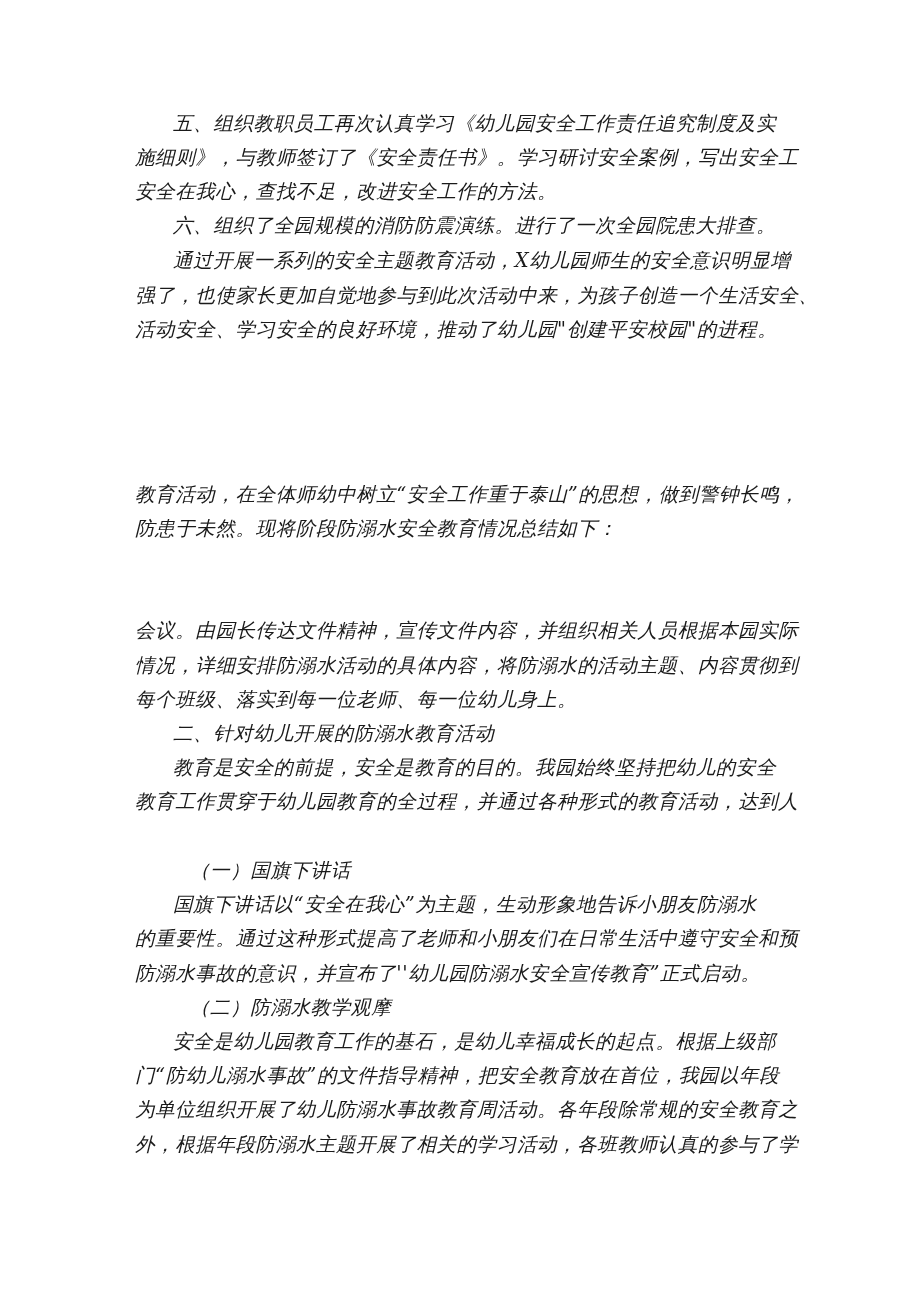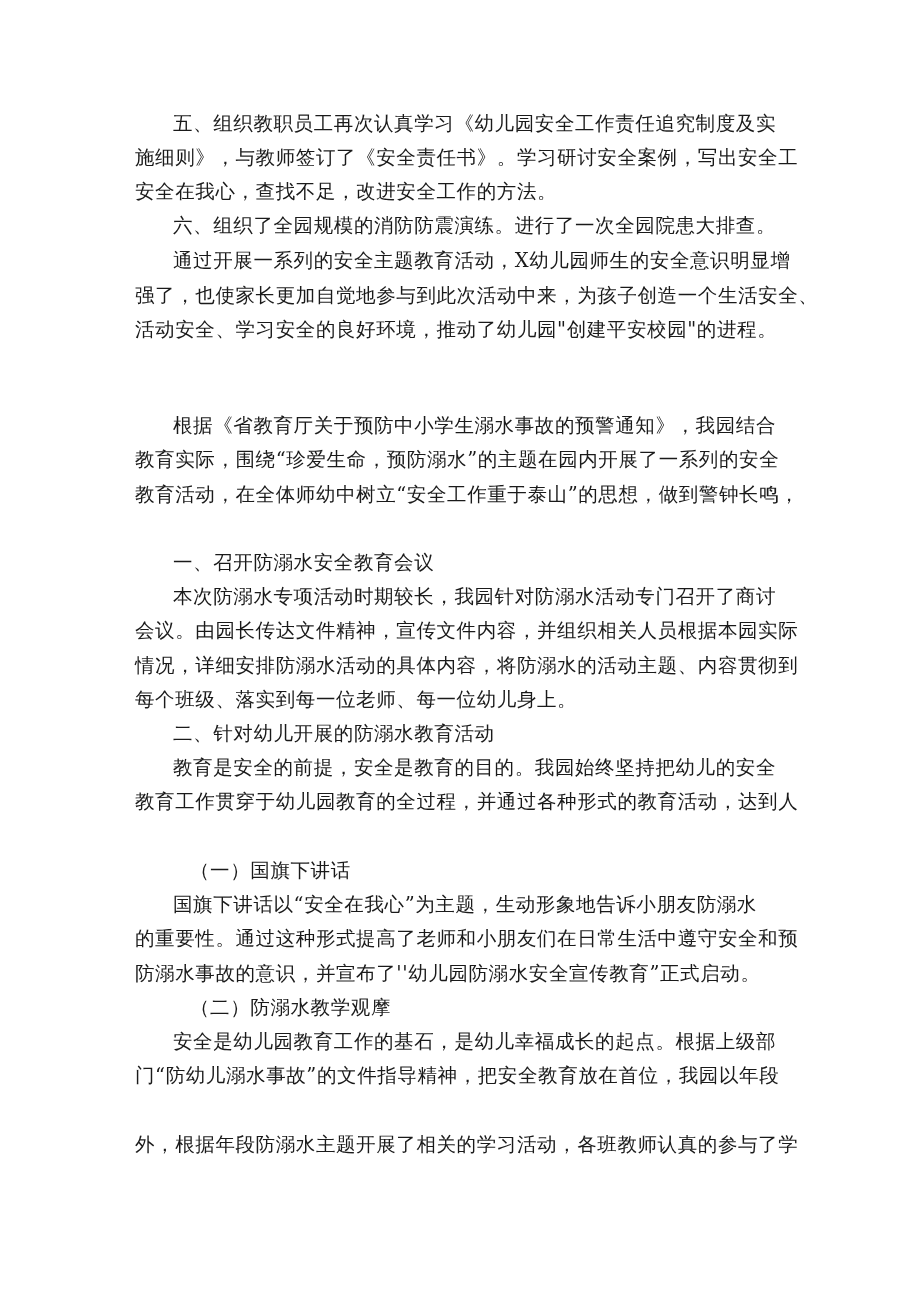--- a/index.html
+++ b/index.html
@@ -10,20 +10,21 @@
       overflow: hidden;
       font-family: "DejaVu Serif", "Liberation Serif", serif;
       color: #1a1a1a;
     }
     .page {
       position: absolute;
       left: 0; top: 0;
       width: 920px;
       height: 1301px;
       background: #ffffff;
+      font-style: italic;
     }
     .line {
       position: absolute;
       left: 135px;
       width: 660px;
       font-size: 19.5px;
       line-height: 24px;
       white-space: nowrap;
       letter-spacing: 0.6px;
     }
@@ -36,36 +37,34 @@
 <div class="page">
   <div class="line indent" style="top:112px">五、组织教职员工再次认真学习《幼儿园安全工作责任追究制度及实</div>
   <div class="line" style="top:146px">施细则》，与教师签订了《安全责任书》。学习研讨安全案例，写出安全工</div>
   <div class="line" style="top:180px">安全在我心，查找不足，改进安全工作的方法。</div>
   <div class="line indent" style="top:214px">六、组织了全园规模的消防防震演练。进行了一次全园院患大排查。</div>
   <div class="line indent" style="top:249px">通过开展一系列的安全主题教育活动，X幼儿园师生的安全意识明显增</div>
   <div class="line" style="top:284px">强了，也使家长更加自觉地参与到此次活动中来，为孩子创造一个生活安全、</div>
   <div class="line" style="top:318px">活动安全、学习安全的良好环境，推动了幼儿园"创建平安校园"的进程。</div>
 
 
-  <div class="line indent" style="top:414px">根据《省教育厅关于预防中小学生溺水事故的预警通知》，我园结合</div>
-  <div class="line" style="top:448px">教育实际，围绕“珍爱生命，预防溺水”的主题在园内开展了一系列的安全</div>
   <div class="line" style="top:483px">教育活动，在全体师幼中树立“安全工作重于泰山”的思想，做到警钟长鸣，</div>
+  <div class="line" style="top:517px">防患于未然。现将阶段防溺水安全教育情况总结如下：</div>
 
-  <div class="line indent" style="top:551px">一、召开防溺水安全教育会议</div>
-  <div class="line indent" style="top:585px">本次防溺水专项活动时期较长，我园针对防溺水活动专门召开了商讨</div>
   <div class="line" style="top:619px">会议。由园长传达文件精神，宣传文件内容，并组织相关人员根据本园实际</div>
   <div class="line" style="top:654px">情况，详细安排防溺水活动的具体内容，将防溺水的活动主题、内容贯彻到</div>
   <div class="line" style="top:688px">每个班级、落实到每一位老师、每一位幼儿身上。</div>
 
   <div class="line indent" style="top:722px">二、针对幼儿开展的防溺水教育活动</div>
   <div class="line indent" style="top:756px">教育是安全的前提，安全是教育的目的。我园始终坚持把幼儿的安全</div>
   <div class="line" style="top:790px">教育工作贯穿于幼儿园教育的全过程，并通过各种形式的教育活动，达到人</div>
 
   <div class="line indent2" style="top:859px">（一）国旗下讲话</div>
   <div class="line indent" style="top:893px">国旗下讲话以“安全在我心”为主题，生动形象地告诉小朋友防溺水</div>
   <div class="line" style="top:927px">的重要性。通过这种形式提高了老师和小朋友们在日常生活中遵守安全和预</div>
   <div class="line" style="top:962px">防溺水事故的意识，并宣布了''幼儿园防溺水安全宣传教育”正式启动。</div>
 
   <div class="line indent" style="top:1030px">安全是幼儿园教育工作的基石，是幼儿幸福成长的起点。根据上级部</div>
   <div class="line indent2" style="top:996px">（二）防溺水教学观摩</div>
   <div class="line" style="top:1064px">门“防幼儿溺水事故”的文件指导精神，把安全教育放在首位，我园以年段</div>
+  <div class="line" style="top:1098px">为单位组织开展了幼儿防溺水事故教育周活动。各年段除常规的安全教育之</div>
   <div class="line" style="top:1133px">外，根据年段防溺水主题开展了相关的学习活动，各班教师认真的参与了学</div>
 </div>
 
 </body></html>

